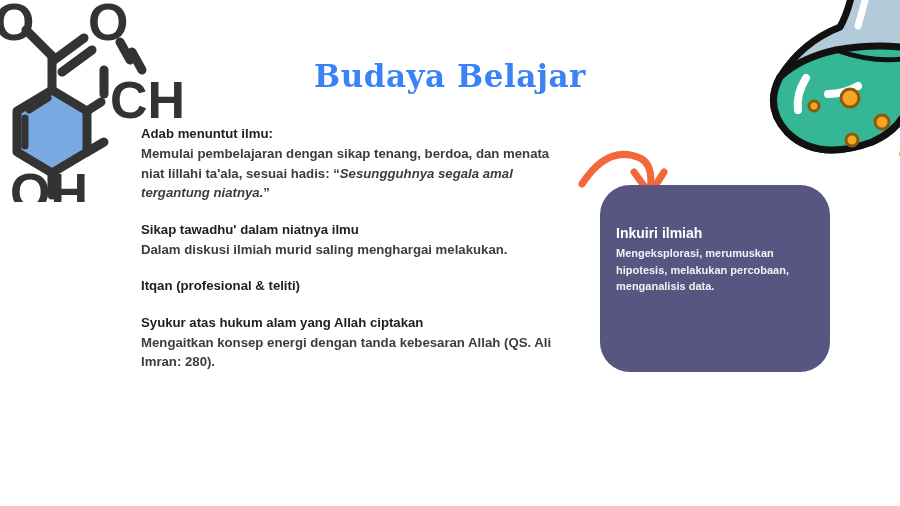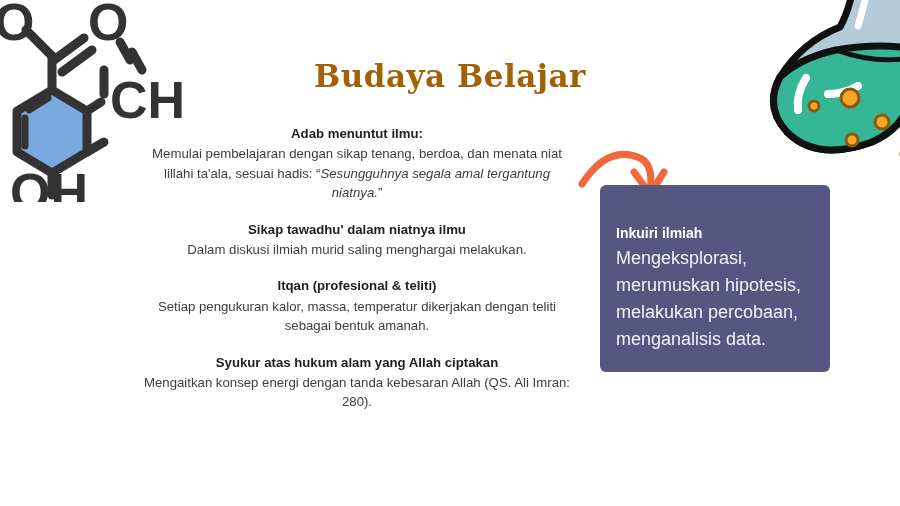--- a/index.html
+++ b/index.html
@@ -22,74 +22,73 @@
   .title {
     position: absolute;
     left: 0;
     top: 58px;
     width: 900px;
     text-align: center;
     font-family: "DejaVu Serif", serif;
     font-weight: 700;
     font-size: 31px;
     letter-spacing: 0.5px;
-    color: #a16207;
+    color: #3b82f6;
   }
 
   
   .content {
     position: absolute;
     left: 141px;
     top: 124px;
     width: 432px;
-    text-align: center;
   }
   .block {
     margin-bottom: 17px;
   }
   .block:last-child { margin-bottom: 0; }
   .block-heading {
     font-size: 13.2px;
     font-weight: 700;
     color: #1e1e1e;
     line-height: 1.45;
     margin-bottom: 1px;
   }
   .block-body {
     font-size: 13.2px;
-    font-weight: 400;
+    font-weight: 700;
     color: #3d3d3d;
     line-height: 1.48;
   }
   .block-body em {
     font-style: italic;
   }
 
   
   .callout {
     position: absolute;
     left: 600px;
     top: 185px;
     width: 230px;
     height: 187px;
     background: #575680;
-    border-radius: 6px;
+    border-radius: 30px;
     box-sizing: border-box;
     padding: 38px 22px 0 16px;
   }
   .callout-title {
     font-size: 14px;
     font-weight: 700;
     color: #ffffff;
     line-height: 1.5;
     margin-bottom: 1px;
   }
   .callout-body {
-    font-size: 18px;
-    font-weight: 400;
+    font-size: 11px;
+    font-weight: 700;
     color: #f2f1f6;
     line-height: 1.5;
   }
 
   
   .molecule {
     position: absolute;
     left: -8px;
     top: -10px;
     width: 210px;
@@ -184,21 +183,20 @@
       <div class="block-body"><span>Memulai pembelajaran dengan sikap tenang, berdoa, dan menata niat lillahi ta'ala, sesuai hadis: “</span><em>Sesungguhnya segala amal tergantung niatnya.</em><span>”</span></div>
     </div>
 
     <div class="block">
       <div class="block-heading">Sikap tawadhu' dalam niatnya ilmu</div>
       <div class="block-body">Dalam diskusi ilmiah murid saling menghargai melakukan.</div>
     </div>
 
     <div class="block">
       <div class="block-heading">Itqan (profesional &amp; teliti)</div>
-      <div class="block-body">Setiap pengukuran kalor, massa, temperatur dikerjakan dengan teliti sebagai bentuk amanah.</div>
     </div>
 
     <div class="block">
       <div class="block-heading">Syukur atas hukum alam yang Allah ciptakan</div>
       <div class="block-body">Mengaitkan konsep energi dengan tanda kebesaran Allah (QS. Ali Imran: 280).</div>
     </div>
 
     <div class="block">
     </div>
 

